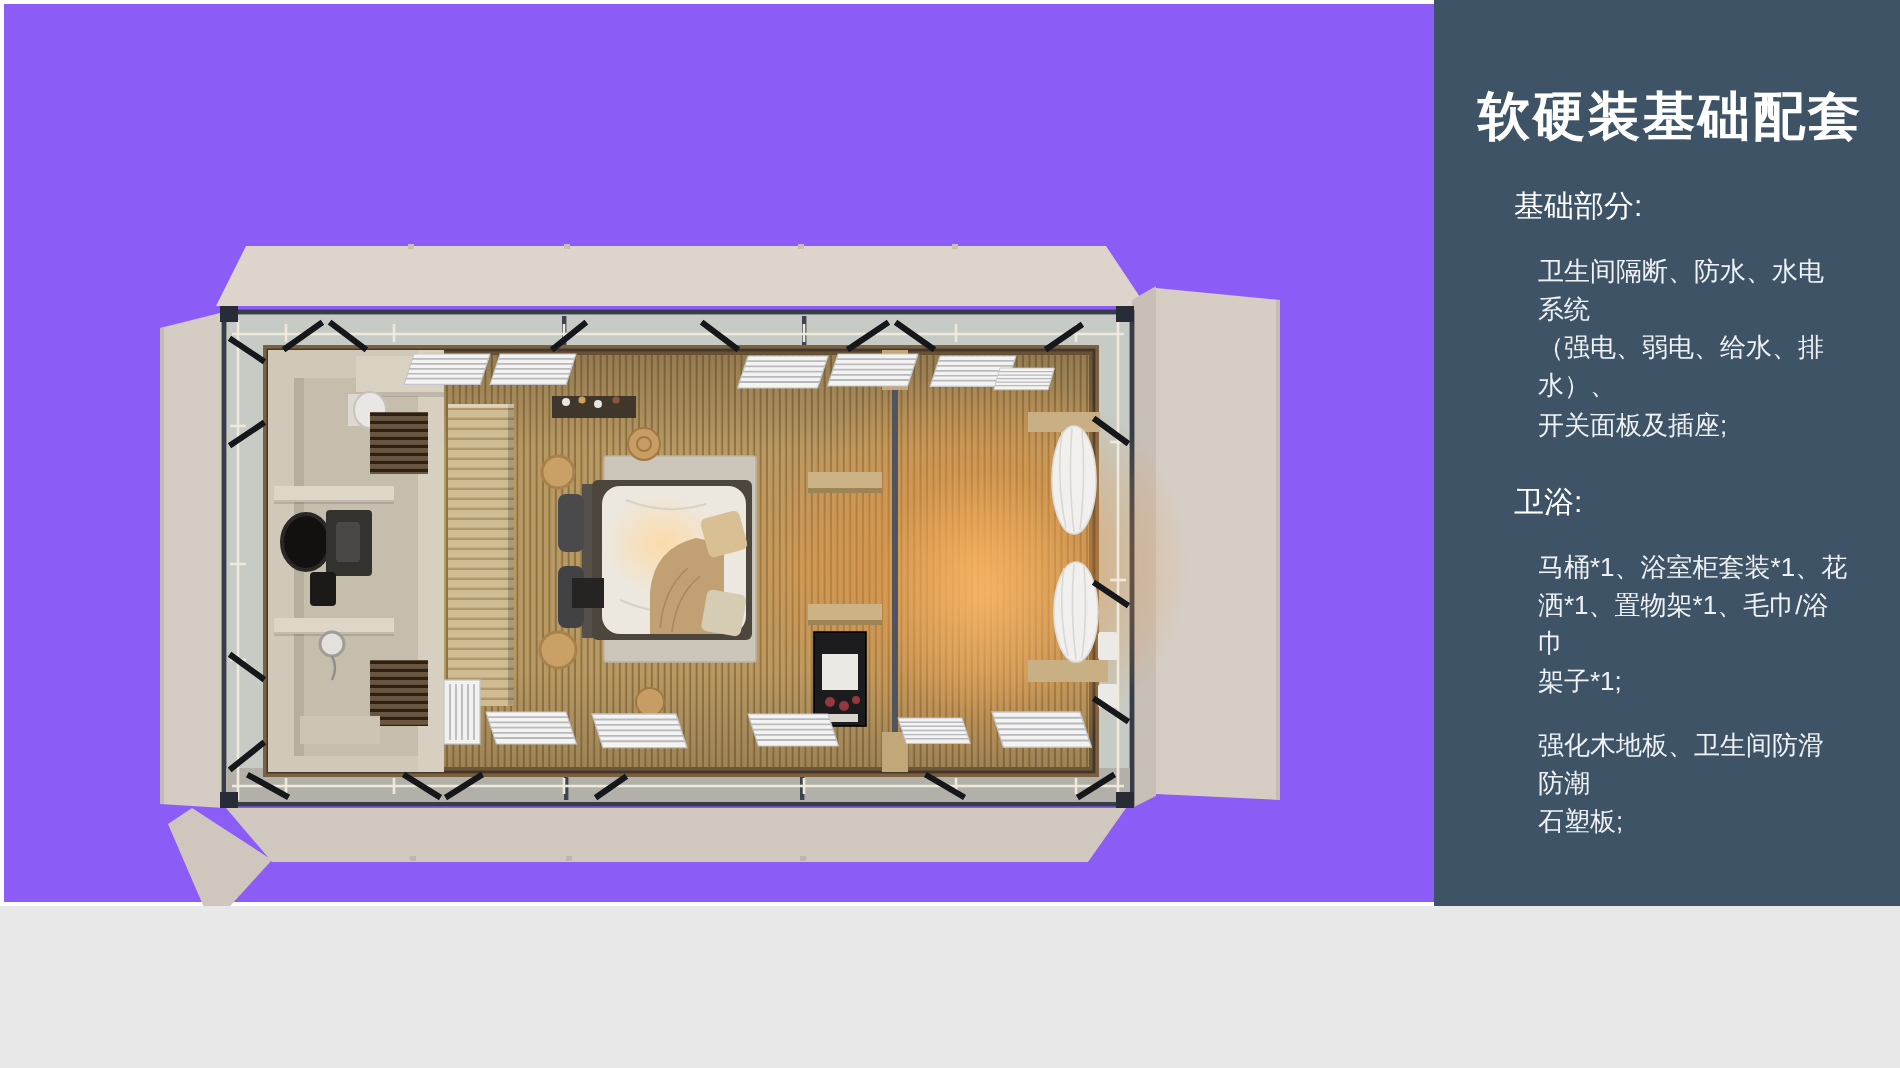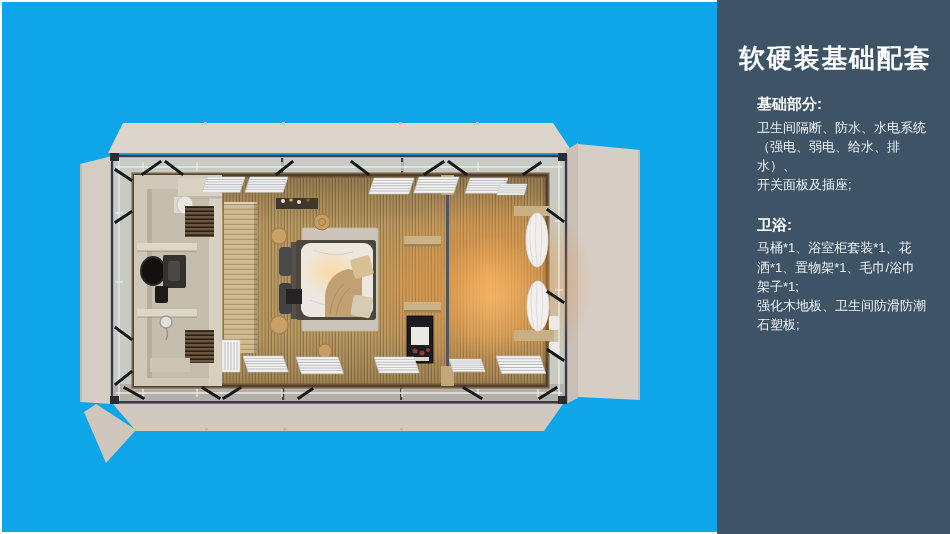--- a/index.html
+++ b/index.html
@@ -1,23 +1,23 @@
 <!DOCTYPE html>
 <html><head>
 <meta charset="utf-8">
 <style>
   html,body{margin:0;padding:0;background:#e8e8e8;font-family:"Liberation Sans","DejaVu Sans",sans-serif;}
-  .stage{position:relative;width:950px;height:534px;background:#0ea5e9;overflow:hidden;box-shadow:inset 0 0 0 2px #fdfdfd;}
+  .stage{position:relative;width:950px;height:453px;background:#8b5cf6;overflow:hidden;box-shadow:inset 0 0 0 2px #fdfdfd;}
   .render-area{position:absolute;left:0;top:0;width:717px;height:534px;}
   .render-area svg{display:block;}
   .sidebar{position:absolute;right:0;top:0;width:233px;height:534px;background:#3e5466;color:#fff;box-sizing:border-box;}
   .sidebar h1{font-size:26px;font-weight:bold;letter-spacing:1.5px;color:#ffffff;margin:44px 10px 0 22px;line-height:1.15;}
   .sections{padding:0 14px 0 40px;}
-  .sections h2{font-size:15px;font-weight:bold;color:#ffffff;margin:21px 0 4px 0;line-height:1.25;}
-  .sections p{font-size:13px;line-height:1.48;color:#eef2f5;margin:0;white-space:pre-line;}
+  .sections h2{font-size:15px;font-weight:normal;color:#ffffff;margin:21px 0 4px 0;line-height:1.25;}
+  .sections p{font-size:13px;line-height:1.48;color:#eef2f5;margin:12px;white-space:pre-line;}
 </style>
 </head>
 <body>
 
 <div class="stage">
 
   <div class="render-area">
     <svg width="717" height="534" viewBox="0 0 717 534">
       <defs>
         <pattern id="wood" width="3.2" height="12" patternUnits="userSpaceOnUse">

